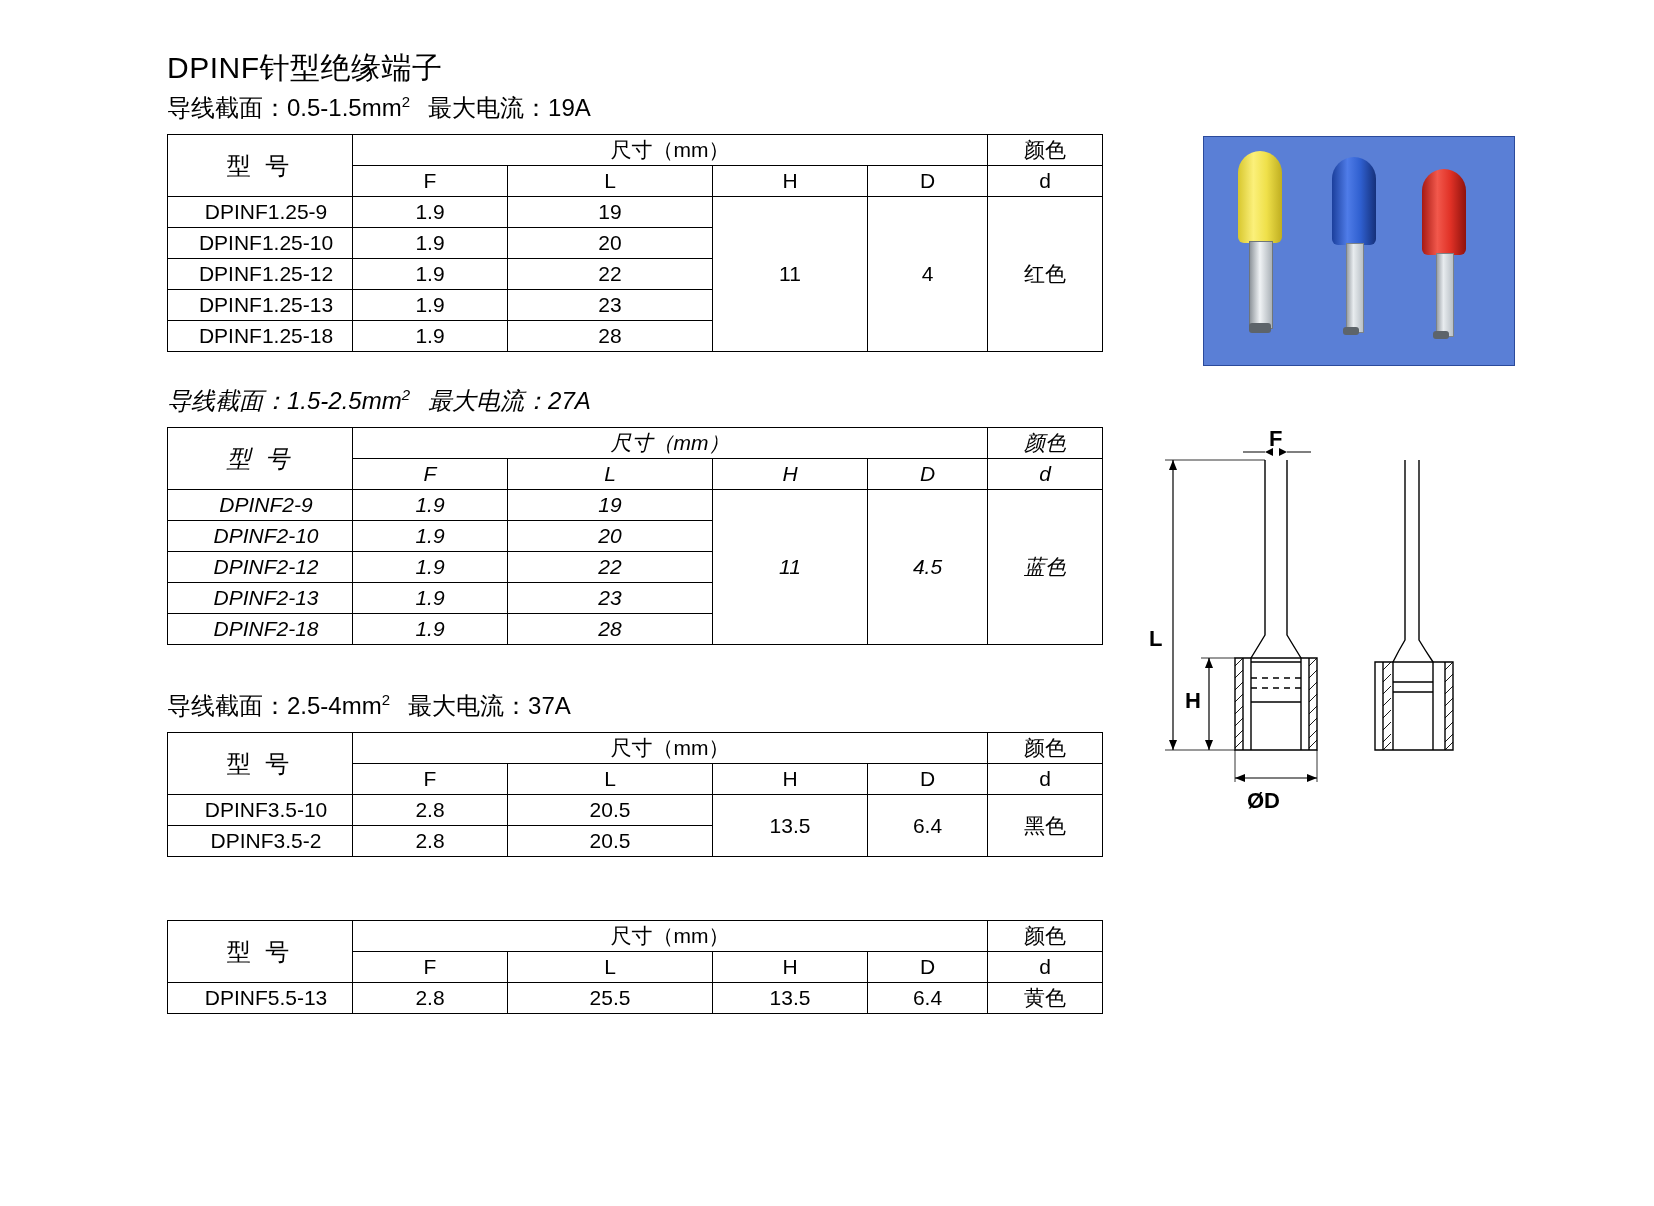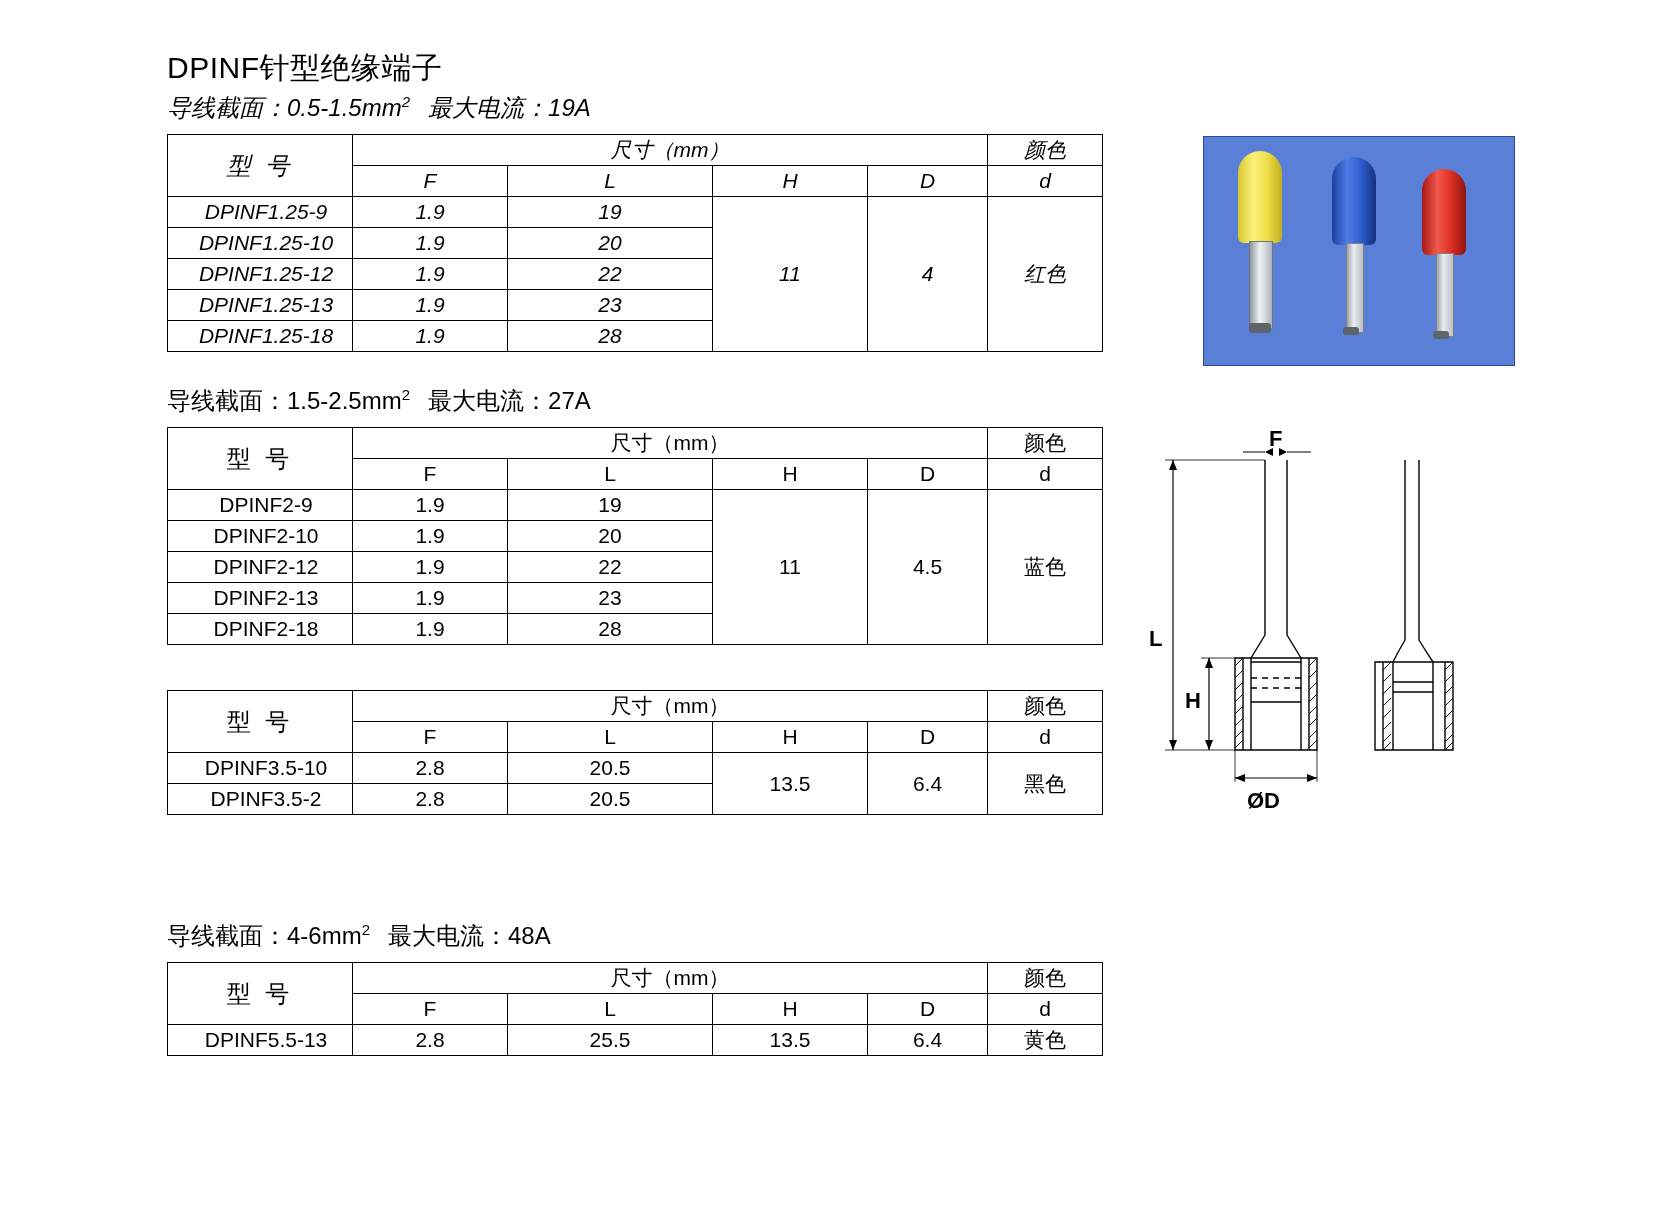--- a/index.html
+++ b/index.html
@@ -122,21 +122,21 @@
     font-weight: bold;
   }
 </style>
 </head>
 <body>
 
 <div class="page">
 
   <div class="title">DPINF针型绝缘端子</div>
 
-  <div class="section" style="top:92px;font-style:italic;">
+  <div class="section" style="top:92px;">
     <div class="sec-head">
       <span>导线截面：</span><span>0.5-1.5mm</span><sup>2</sup><span class="gap"></span><span>最大电流：</span><span>19A</span>
     </div>
     <table class="spec">
       <colgroup>
         <col class="c-model">
           <col class="c-f">
           <col class="c-l">
           <col class="c-h">
           <col class="c-d">
@@ -180,21 +180,21 @@
       </tr>
       <tr>
         <td class="model-cell">DPINF1.25-18</td>
         <td>1.9</td>
         <td>28</td>
       </tr>
     </tbody>
       </table>
   </div>
 
-  <div class="section" style="top:385px;">
+  <div class="section" style="top:385px;font-style:italic;">
     <div class="sec-head">
       <span>导线截面：</span><span>1.5-2.5mm</span><sup>2</sup><span class="gap"></span><span>最大电流：</span><span>27A</span>
     </div>
     <table class="spec">
       <colgroup>
         <col class="c-model">
           <col class="c-f">
           <col class="c-l">
           <col class="c-h">
           <col class="c-d">
@@ -239,20 +239,23 @@
       <tr>
         <td class="model-cell">DPINF2-18</td>
         <td>1.9</td>
         <td>28</td>
       </tr>
     </tbody>
       </table>
   </div>
 
   <div class="section" style="top:690px;">
+    <div class="sec-head">
+      <span>导线截面：</span><span>2.5-4mm</span><sup>2</sup><span class="gap"></span><span>最大电流：</span><span>37A</span>
+    </div>
     <table class="spec">
       <colgroup>
         <col class="c-model">
           <col class="c-f">
           <col class="c-l">
           <col class="c-h">
           <col class="c-d">
           <col class="c-col">
       </colgroup>
       <tbody>
@@ -279,23 +282,20 @@
       <tr>
         <td class="model-cell">DPINF3.5-2</td>
         <td>2.8</td>
         <td>20.5</td>
       </tr>
     </tbody>
       </table>
   </div>
 
   <div class="section" style="top:920px;">
-    <div class="sec-head">
-      <span>导线截面：</span><span>4-6mm</span><sup>2</sup><span class="gap"></span><span>最大电流：</span><span>48A</span>
-    </div>
     <table class="spec">
       <colgroup>
         <col class="c-model">
           <col class="c-f">
           <col class="c-l">
           <col class="c-h">
           <col class="c-d">
           <col class="c-col">
       </colgroup>
       <tbody>

